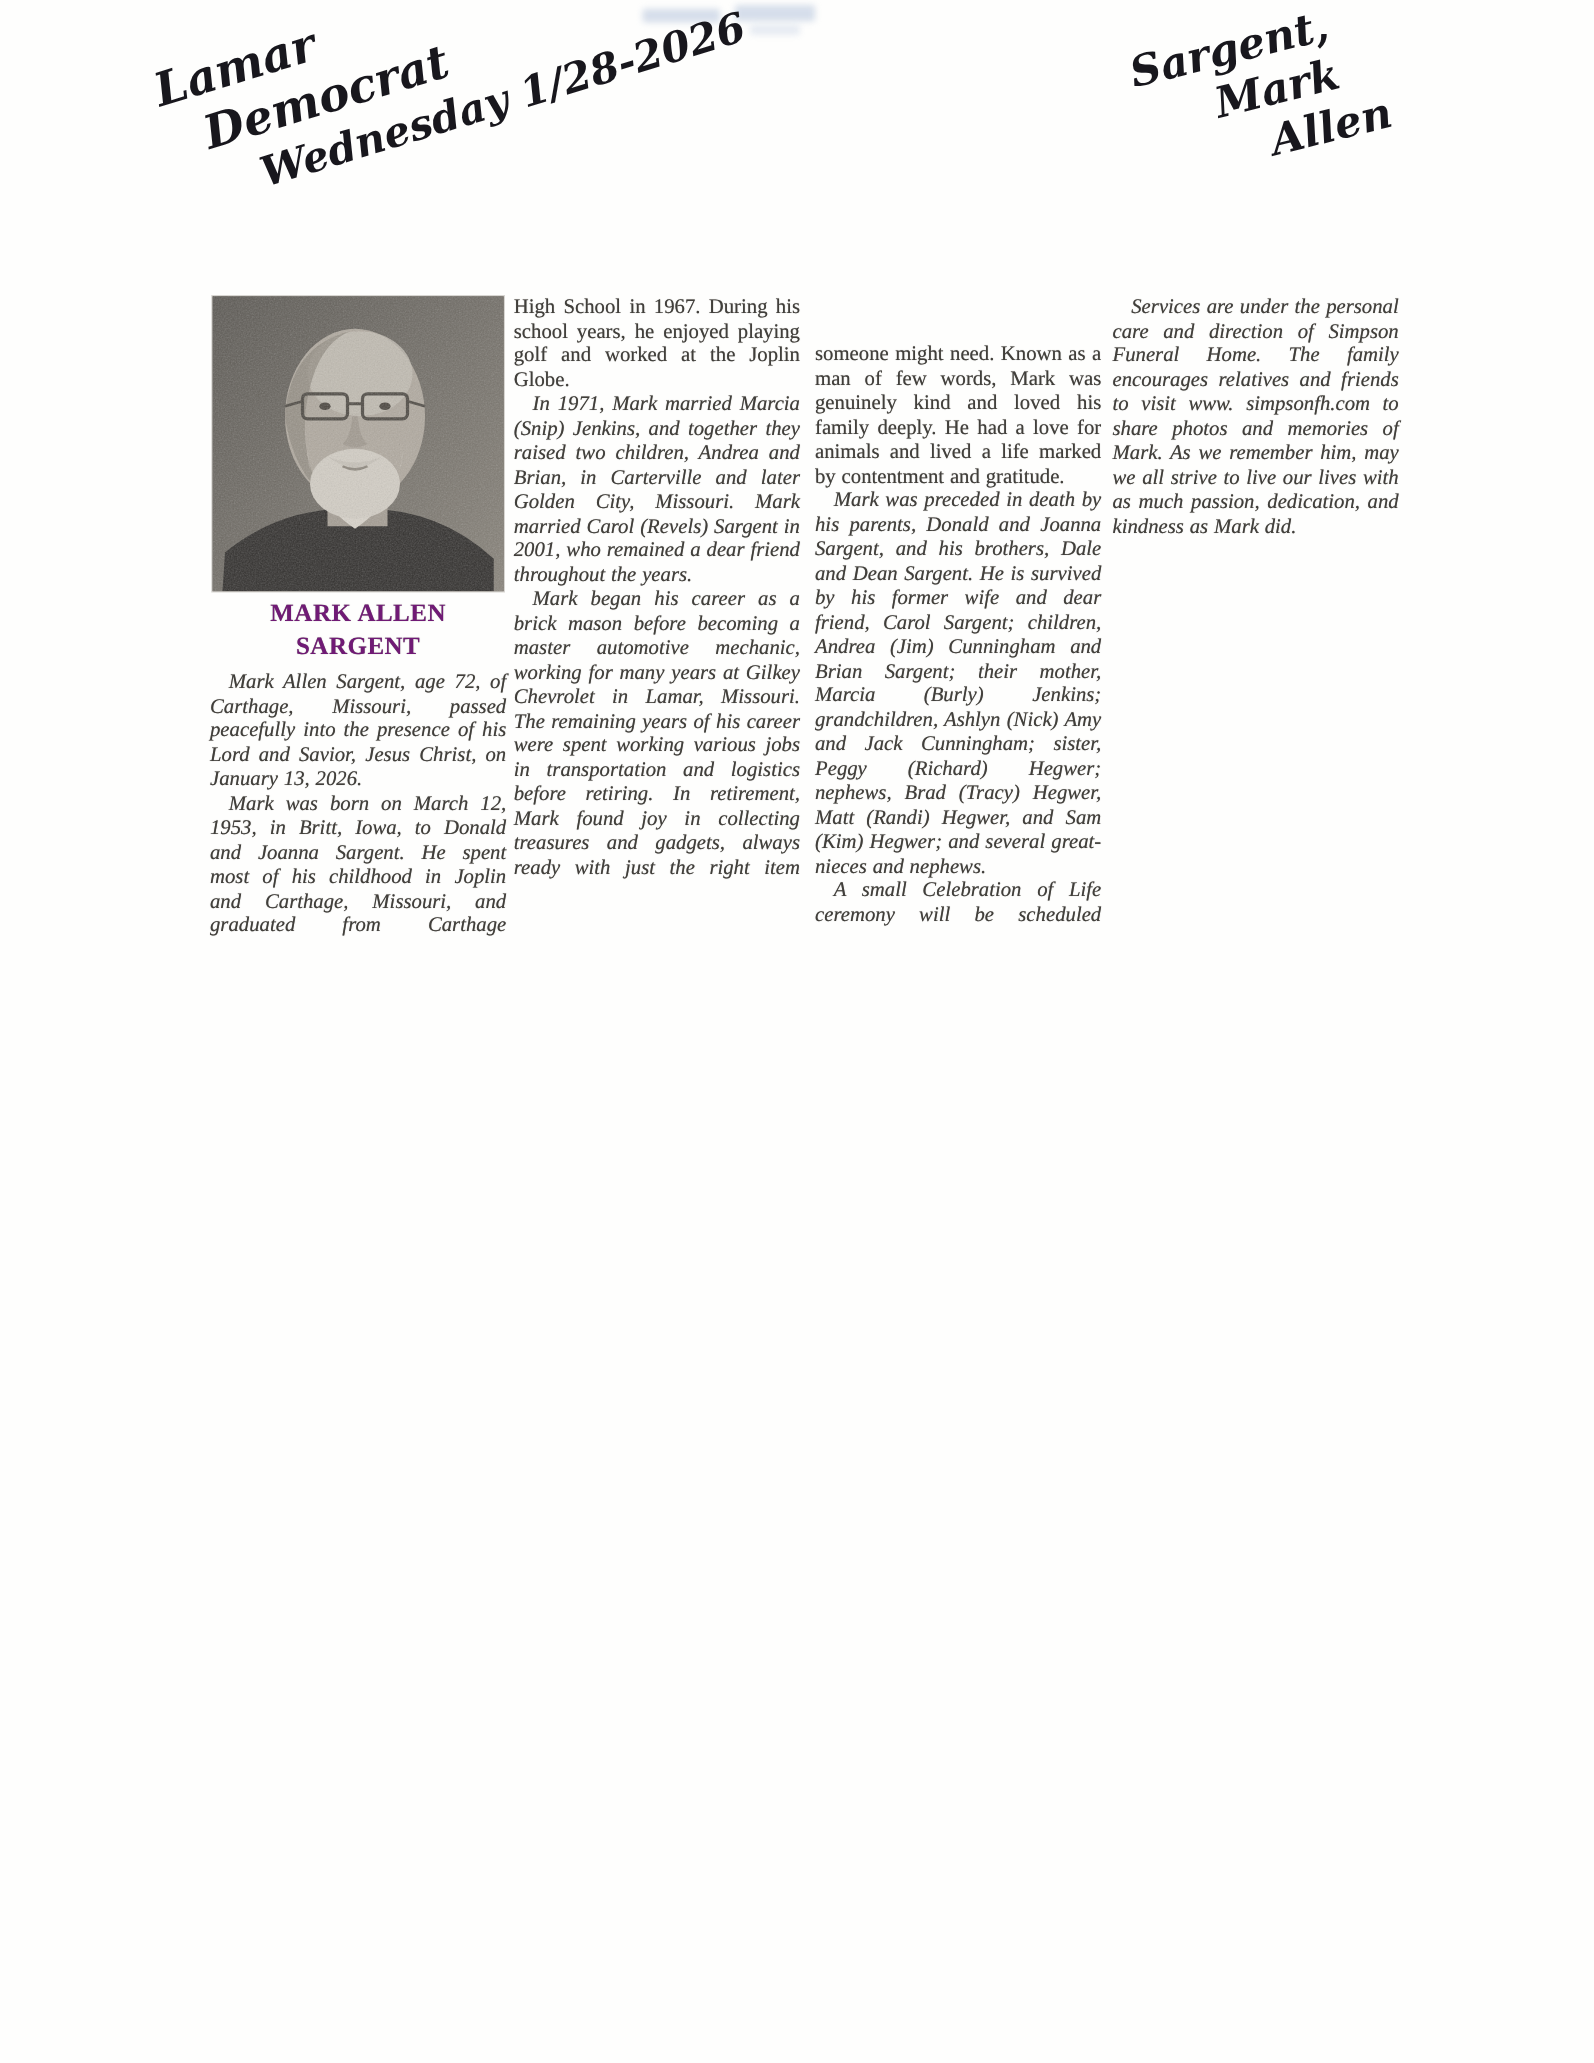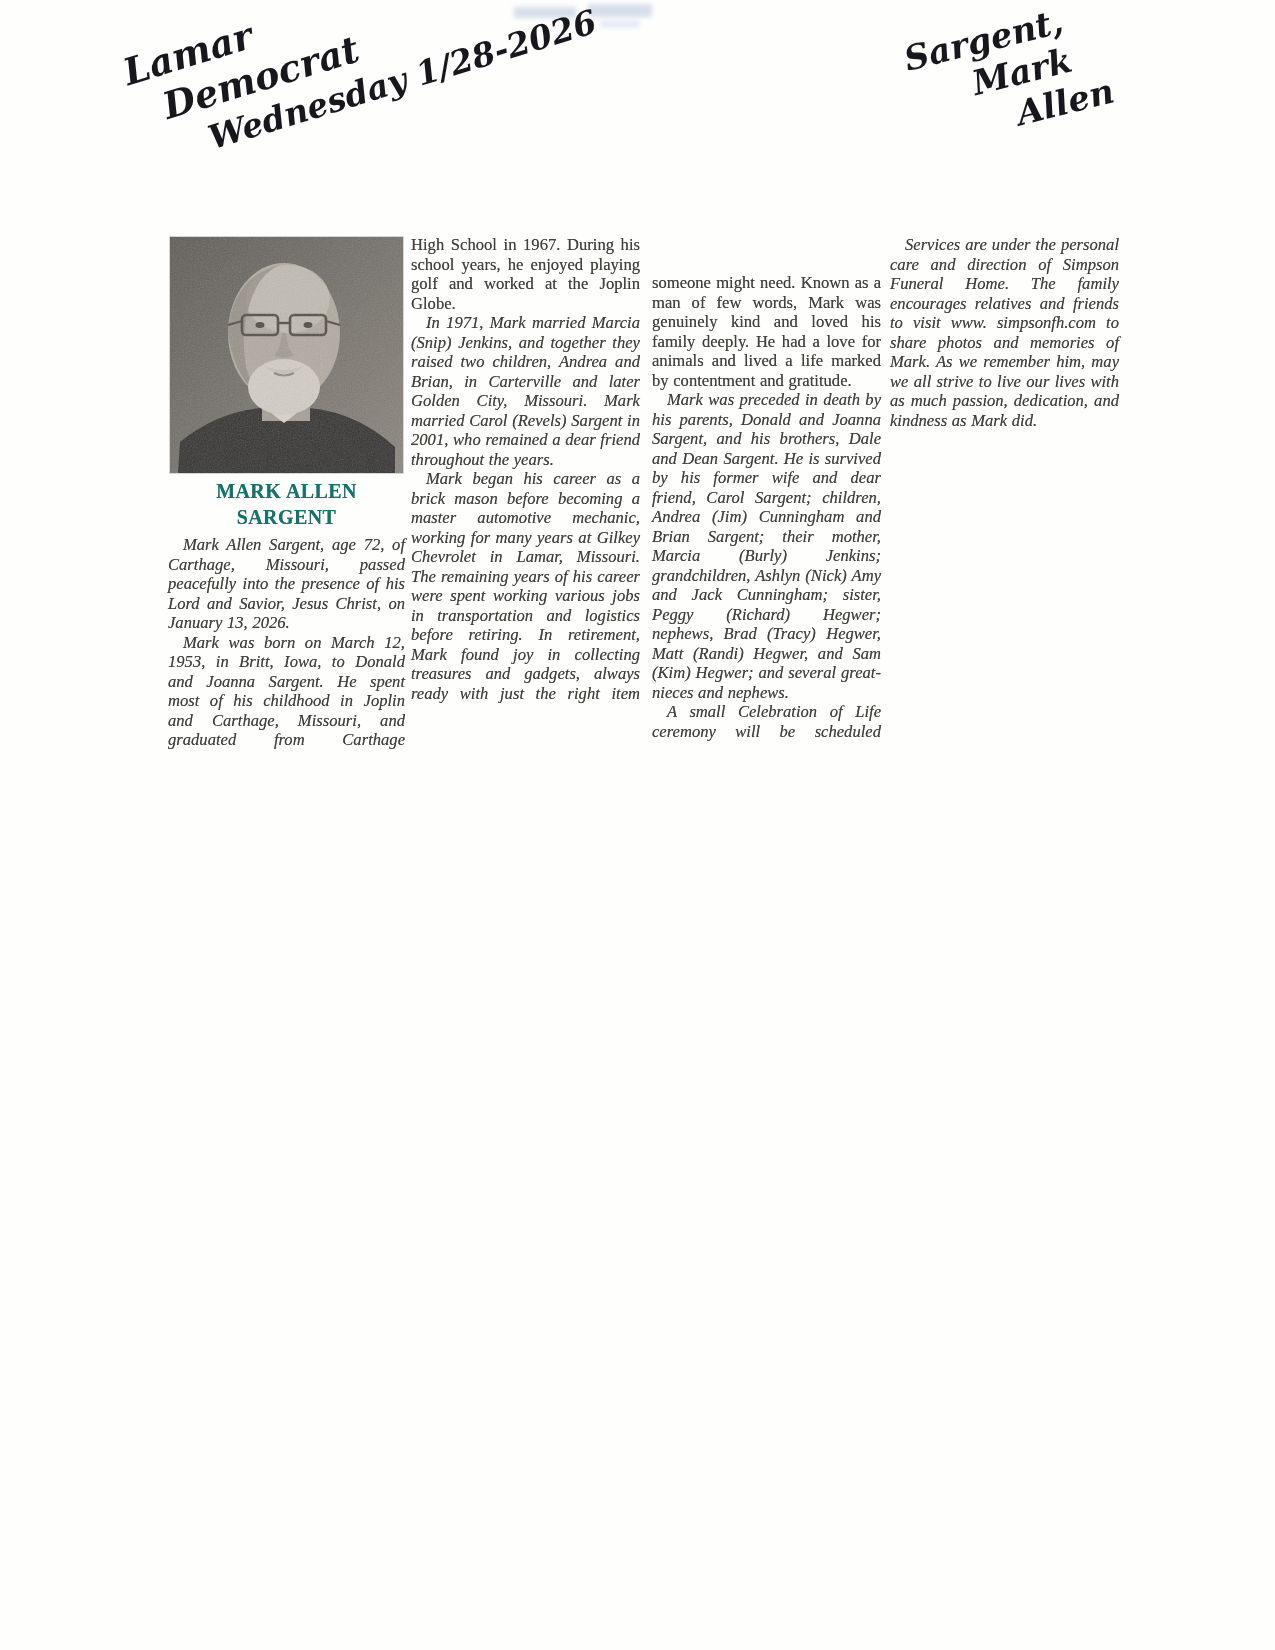--- a/index.html
+++ b/index.html
@@ -61,21 +61,21 @@
   .col-1{left:168px;top:478px;width:237px;}
   .col-2{left:411px;top:235px;}
   .col-3{left:652px;top:235px;margin-top:38px;}
   .col-4{left:890px;top:235px;}
   .obit-heading{
     text-align:center;
     font-weight:bold;
     font-size:20px;
     line-height:26px;
     letter-spacing:0.4px;
-    color:#0f766e;
+    color:#701a75;
     margin:0 0 5px 0;
     text-align-last:center;
   }
   .obit-heading span{display:block;}
 </style>
 </head>
 <body>
 
 <div class="sheet">
 

